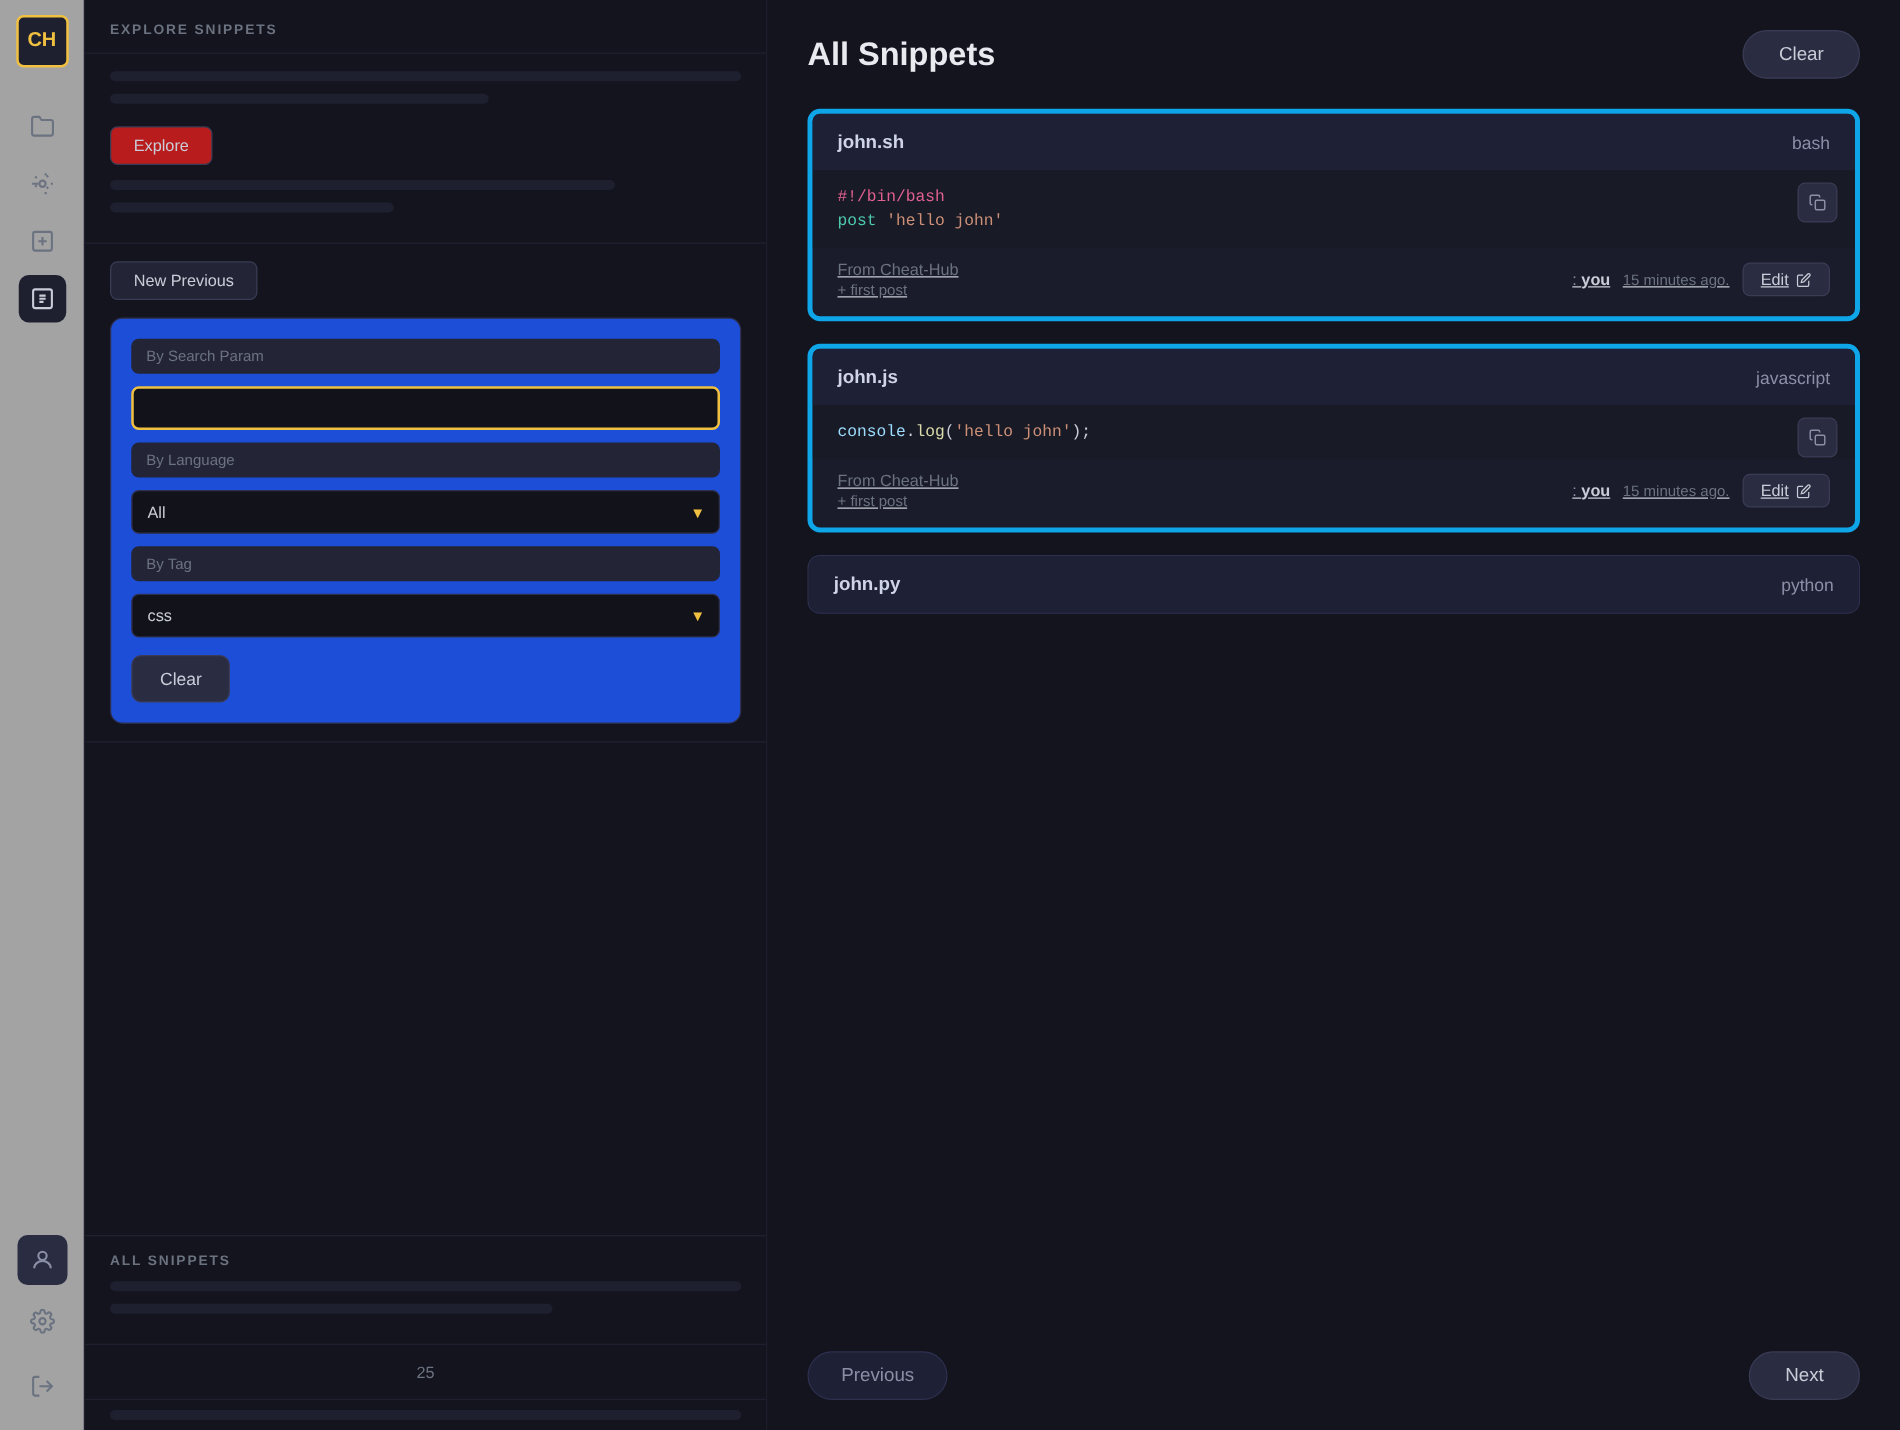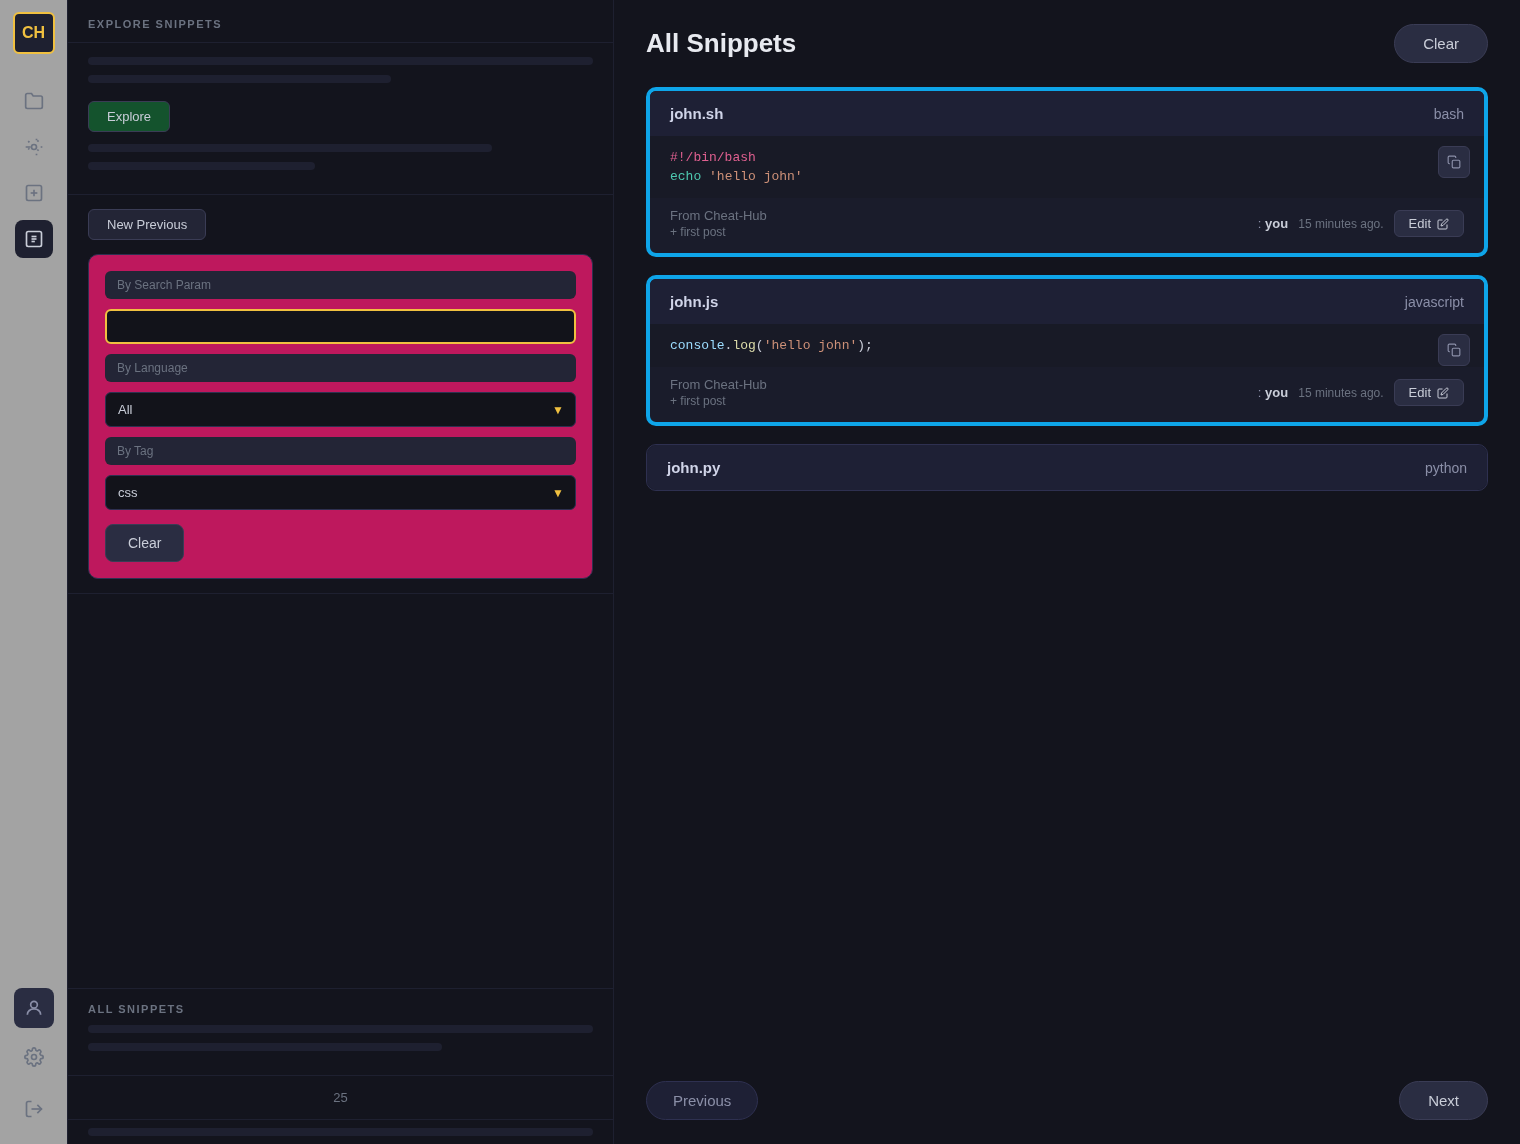--- a/index.html
+++ b/index.html
@@ -80,21 +80,21 @@
       padding: 14px 20px;
       border-bottom: 1px solid #1e2030;
     }
     .explore-bar {
       height: 8px;
       background: #1e2030;
       border-radius: 4px;
       margin-bottom: 10px;
     }
     .btn-explore {
-      background: #14532d;
+      background: #b91c1c;
       color: #c9cdd8;
       border: 1px solid #3a3c55;
       border-radius: 6px;
       padding: 7px 18px;
       font-size: 13px;
       cursor: pointer;
       margin-top: 8px;
     }
     .new-snippet-section {
       padding: 14px 20px;
@@ -106,21 +106,21 @@
       border: 1px solid #3a3c55;
       border-radius: 6px;
       padding: 7px 18px;
       font-size: 13px;
       cursor: pointer;
       margin-bottom: 14px;
     }
 
     
     .filter-box {
-      background: #be185d;
+      background: #1d4ed8;
       border: 1px solid #2e3050;
       border-radius: 10px;
       padding: 16px;
       display: flex;
       flex-direction: column;
       gap: 10px;
     }
     .filter-label {
       background: #232536;
       border: none;
@@ -276,20 +276,21 @@
       color: #8b8fa8;
       font-size: 14px;
     }
     .snippet-card-footer {
       padding: 10px 20px 14px;
       display: flex;
       align-items: center;
       justify-content: space-between;
       flex-wrap: wrap;
       gap: 6px;
+      text-decoration: underline;
     }
     .snippet-source {
       font-size: 13px;
       color: #6b7280;
     }
     .snippet-meta {
       display: flex;
       align-items: center;
       gap: 10px;
     }
@@ -479,21 +480,21 @@
   </div>
 
   <div class="snippet-card">
     <div class="snippet-card-header">
       <span class="snippet-filename">john.sh</span>
       <span class="snippet-lang">bash</span>
     </div>
     <div class="snippet-card-body">
       <div class="code-line code-shebang">#!/bin/bash</div>
       <div class="code-line">
-        <span style="color:#4ec9b0;">echo</span> <span style="color:#ce9178;">'hello john'</span>
+        <span style="color:#4ec9b0;">post</span> <span style="color:#ce9178;">'hello john'</span>
       </div>
       <button class="copy-btn" title="Copy">
         <svg width="14" height="14" viewBox="0 0 24 24" fill="none" stroke="currentColor" stroke-width="2">
             <rect x="9" y="9" width="13" height="13" rx="2"></rect>
             <path d="M5 15H4a2 2 0 0 1-2-2V4a2 2 0 0 1 2-2h9a2 2 0 0 1 2 2v1"></path>
           </svg>
       </button>
     </div>
     <div class="snippet-card-footer">
       <div>

